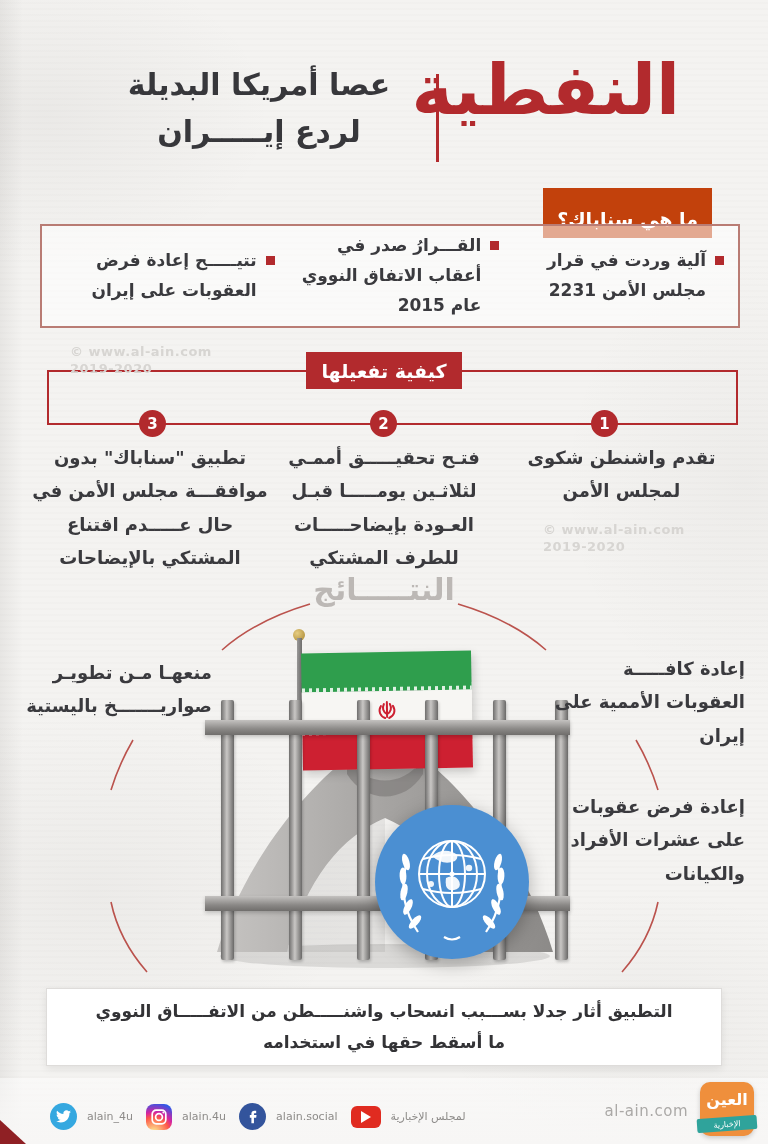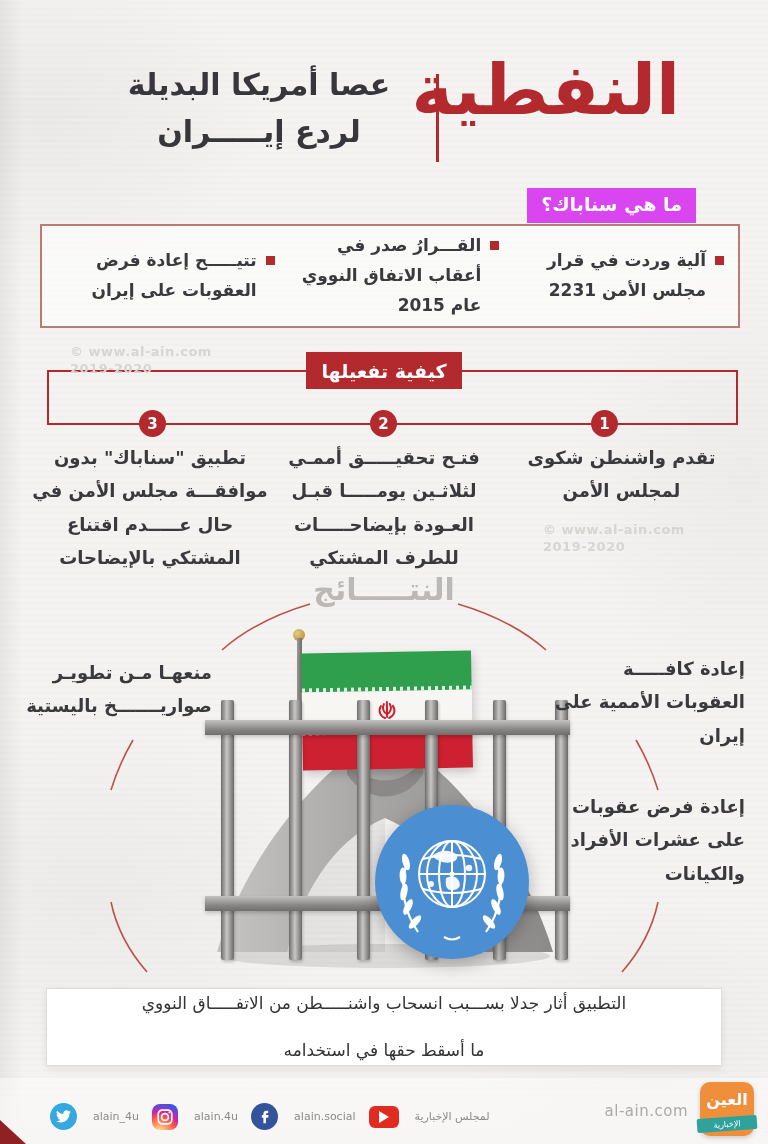--- a/index.html
+++ b/index.html
@@ -13,21 +13,21 @@
       radial-gradient(ellipse 260px 320px at 97% 42%,rgba(110,105,100,.05),transparent 70%),
       radial-gradient(ellipse 380px 260px at 12% 78%,rgba(110,105,100,.06),transparent 70%),
       radial-gradient(ellipse 300px 200px at 85% 90%,rgba(110,105,100,.05),transparent 70%),
       repeating-linear-gradient(0deg,rgba(90,85,80,.015) 0 2px,transparent 2px 6px)}
   .abs{position:absolute}
   
   .main-title{top:52px;right:88px;font-size:70px;font-weight:bold;color:#b22a2d;line-height:1.1;direction:rtl;z-index:2}
   .header-divider{top:74px;left:436px;width:3px;height:88px;background:#b22a2d;z-index:2}
   .subtitle{top:62px;right:344px;width:330px;text-align:center;direction:rtl;font-size:30px;font-weight:bold;color:#37373b;line-height:1.55;z-index:2}
   
-  .what-heading{top:188px;right:72px;background:#d946ef;color:#fff;font-size:19px;font-weight:bold;padding:5px 14px 8px;direction:rtl;z-index:2}
+  .what-heading{top:188px;right:56px;background:#c2410c;color:#fff;font-size:19px;font-weight:bold;padding:20px 14px 8px;direction:rtl;z-index:2}
   .what-box{top:224px;left:40px;width:700px;height:104px;box-sizing:border-box;border:2px solid #b97c74;background:rgba(255,255,255,.55);display:flex;direction:rtl;align-items:center;padding:0 14px;gap:6px;z-index:2}
   .what-item{flex:1;display:flex;gap:9px;direction:rtl}
   .bullet{flex:none;width:9px;height:9px;background:#b22a2d;margin-top:10px}
   .what-item p{margin:0;font-size:17px;font-weight:bold;color:#3a3a3e;line-height:1.75;text-align:right}
   
   .wm{color:#d7d5d2;font-size:13px;font-weight:bold;letter-spacing:.5px;line-height:1.3;direction:ltr;z-index:1}
   .wm-1{top:344px;left:70px}
   .wm-2{top:522px;left:543px}
   
   .how-heading{top:352px;left:306px;width:156px;height:37px;background:#b22a2d;color:#fff;font-size:19px;font-weight:bold;display:flex;align-items:center;justify-content:center;direction:rtl;z-index:3}
@@ -55,25 +55,25 @@
   .takbir-b{position:absolute;left:0;right:0;bottom:0;height:4px;background:repeating-linear-gradient(90deg,rgba(255,255,255,.85) 0 3px,transparent 3px 7px)}
   .takbir-t{position:absolute;left:0;right:0;top:0;height:4px;background:repeating-linear-gradient(90deg,rgba(255,255,255,.85) 0 3px,transparent 3px 7px)}
   .bars{left:205px;top:700px;width:365px;height:260px;z-index:4}
   .beam{position:absolute;left:0;width:365px;height:15px;background:linear-gradient(180deg,#c4c2c0,#8a8886 60%,#706e6c);box-shadow:0 2px 4px rgba(0,0,0,.2)}
   .beam-top{top:20px}.beam-bottom{top:196px}
   .bar{position:absolute;top:0;width:13px;height:260px;border-radius:2px;background:linear-gradient(90deg,#6f6e6d,#c9c7c5 45%,#6a6968);box-shadow:1px 2px 3px rgba(0,0,0,.2)}
   .b1{left:16px}.b2{left:84px}.b3{left:152px}.b4{left:220px}.b5{left:288px}.b6{left:350px}
   .un{left:372px;top:802px;z-index:5;filter:drop-shadow(0 5px 9px rgba(0,0,0,.28))}
   
   .footnote{top:988px;left:46px;width:676px;height:78px;box-sizing:border-box;background:#fff;border:1px solid #dedcda;box-shadow:0 3px 8px rgba(0,0,0,.08);display:flex;flex-direction:column;align-items:center;justify-content:center;gap:2px;direction:rtl;z-index:6}
-  .footnote p{margin:8px;font-size:17px;font-weight:normal;color:#333336;line-height:1.7;text-align:center}
+  .footnote p{margin:0;font-size:17px;font-weight:bold;color:#333336;line-height:1.7;text-align:center}
   
   .footer-strip{left:0;right:0;bottom:0;height:66px;background:linear-gradient(180deg,rgba(255,255,255,.45),#f7f6f5);z-index:6}
   .social{left:50px;bottom:14px;display:flex;align-items:center;gap:13px;z-index:7}
-  .soc{display:flex;align-items:center;gap:16px;cursor:pointer}
+  .soc{display:flex;align-items:center;gap:10px;cursor:pointer}
   .icon-circle{width:27px;height:27px;border-radius:50%;display:flex;align-items:center;justify-content:center}
   .tw{background:#35a8e0}.fb{background:#33549c}
   .ig{width:26px;height:26px;border-radius:8px;display:flex;align-items:center;justify-content:center;
       background:radial-gradient(circle at 30% 110%,#fdf497 0%,#fd5949 45%,#d6249f 60%,#285aeb 90%)}
   .yt{width:30px;height:22px;border-radius:6px;background:#e02b20;display:flex;align-items:center;justify-content:center}
   .handle{font-size:11px;color:#8d8b89}
   .handle-ar{font-size:11px;color:#8d8b89;direction:rtl}
   .site{right:80px;bottom:24px;font-size:15px;color:#aba9a7;letter-spacing:.5px;z-index:7}
   .alain-logo{right:14px;bottom:8px;width:54px;height:54px;background:#ef8f3c;border-radius:10px;box-shadow:0 2px 5px rgba(0,0,0,.18);z-index:7}
   .logo-text{color:#fff;font-weight:bold;font-size:16px;text-align:center;margin-top:8px;direction:rtl}

